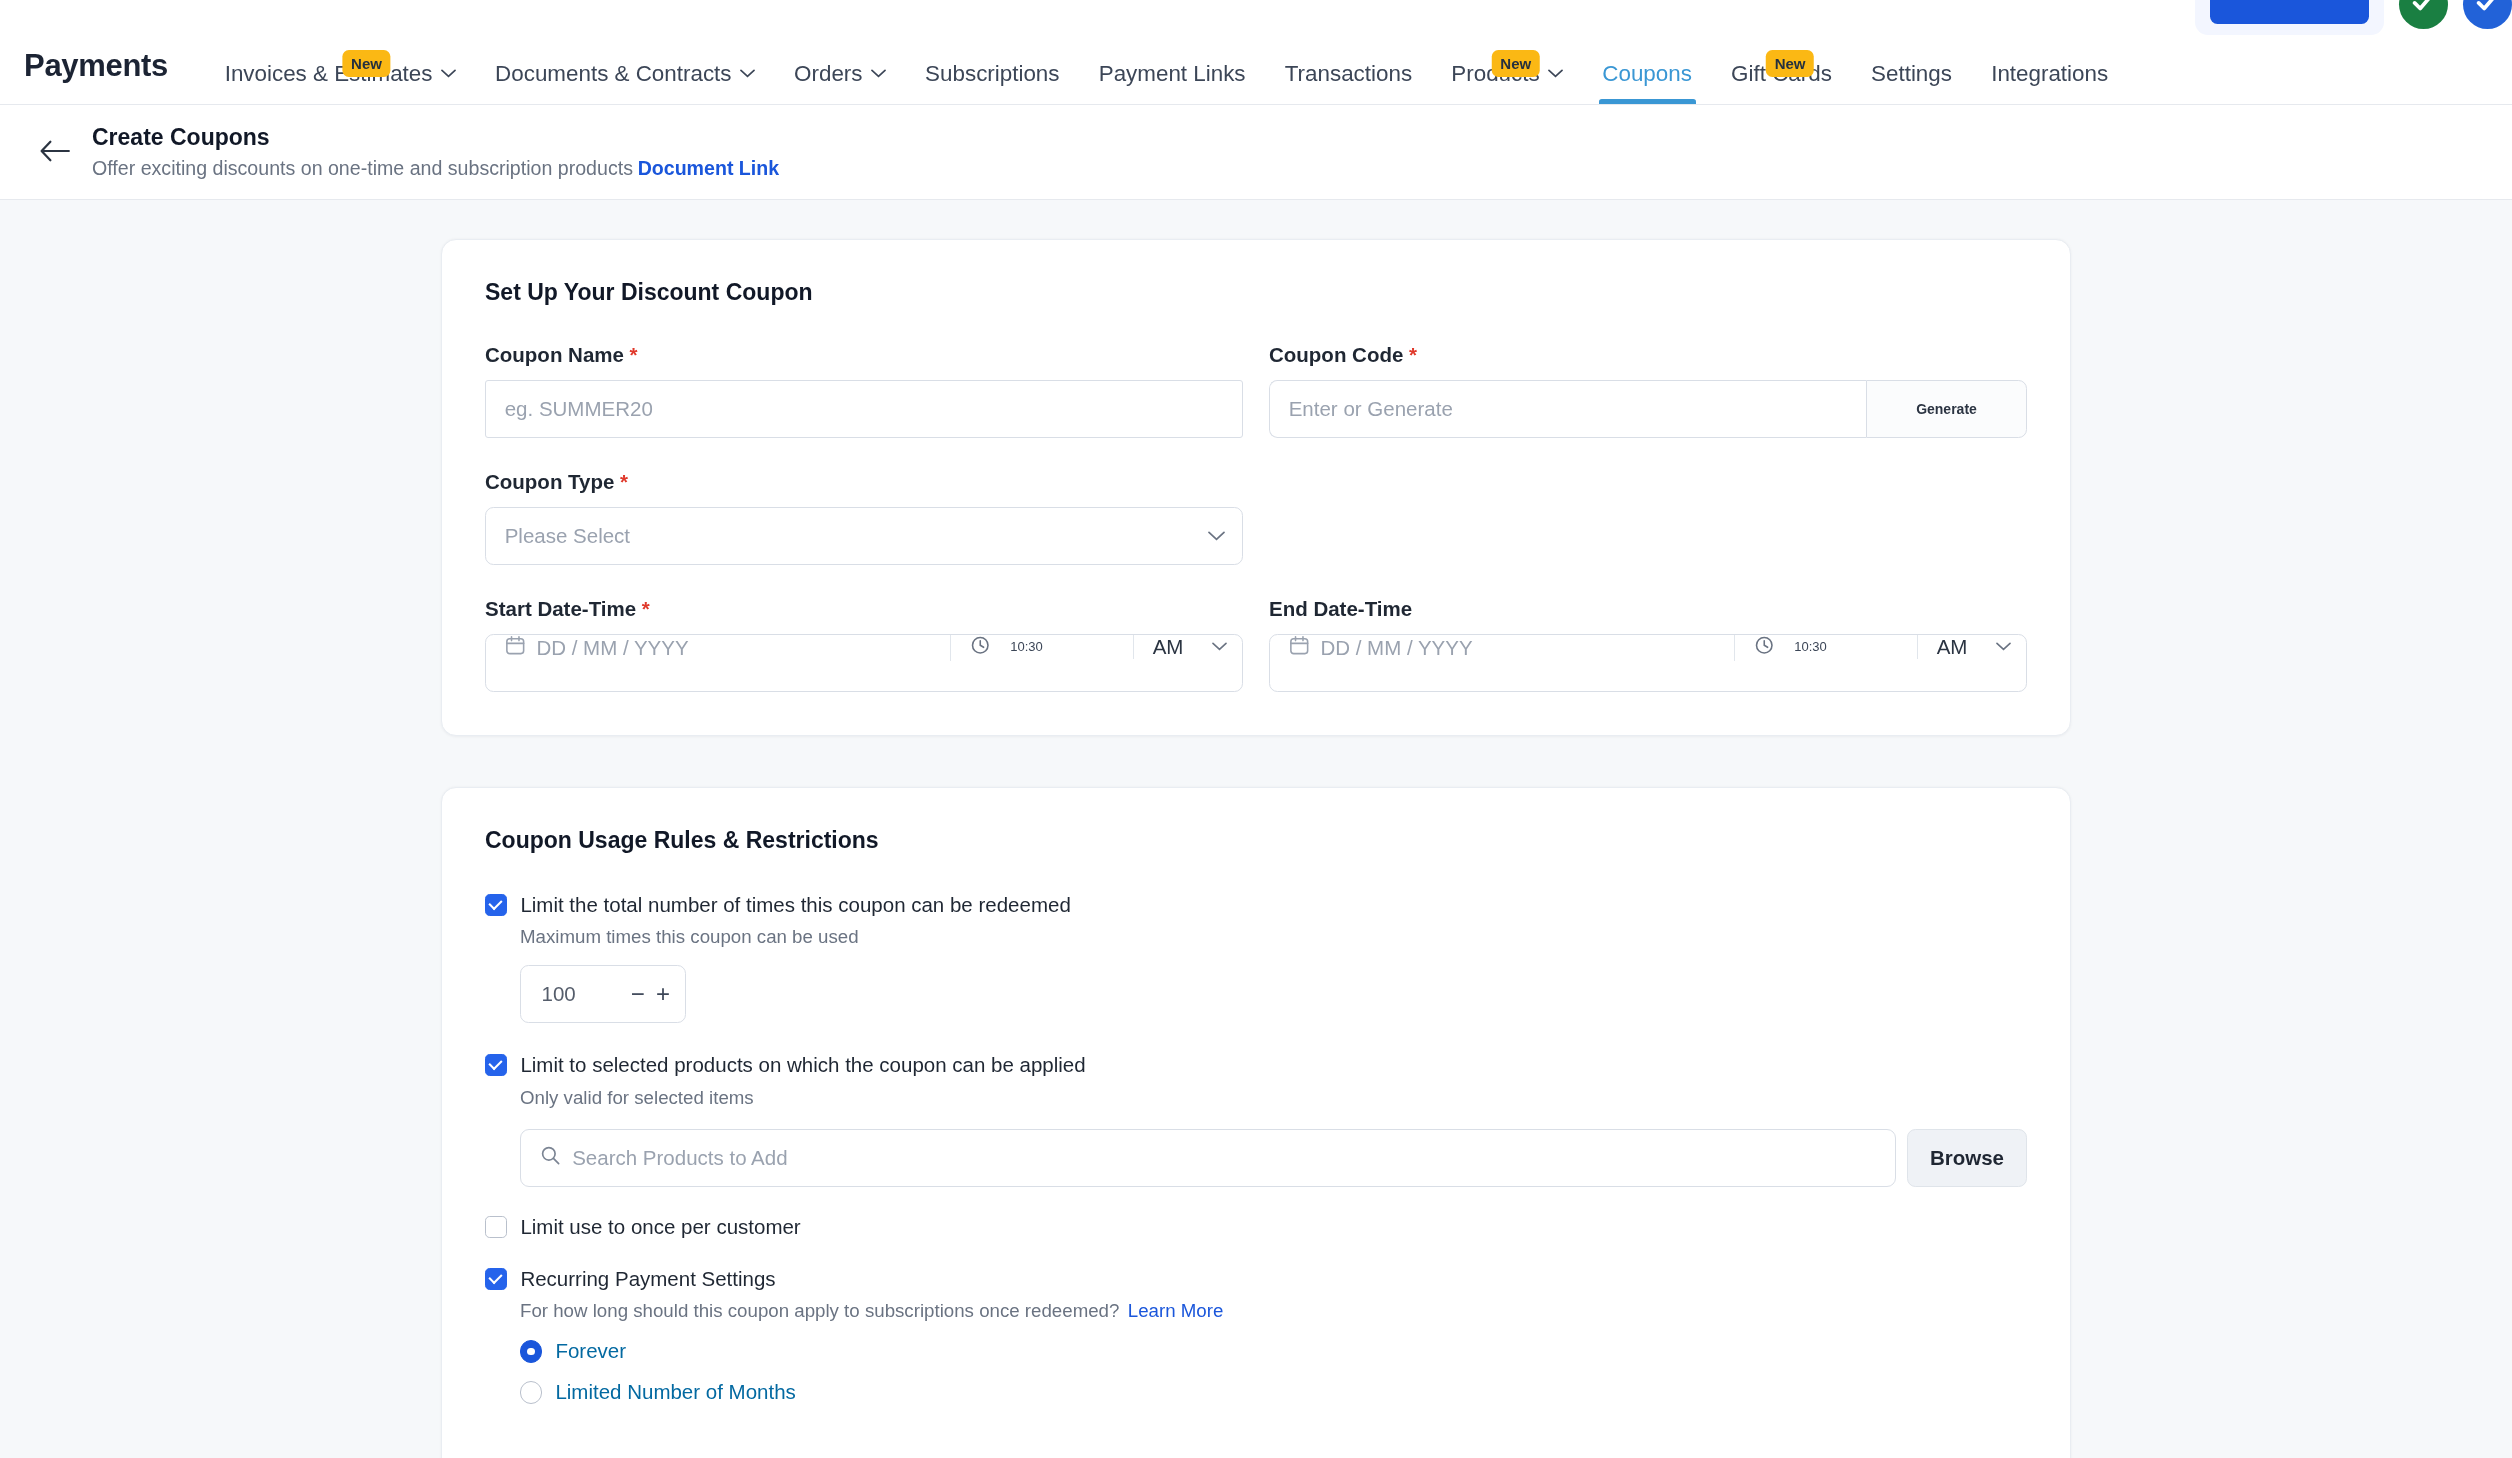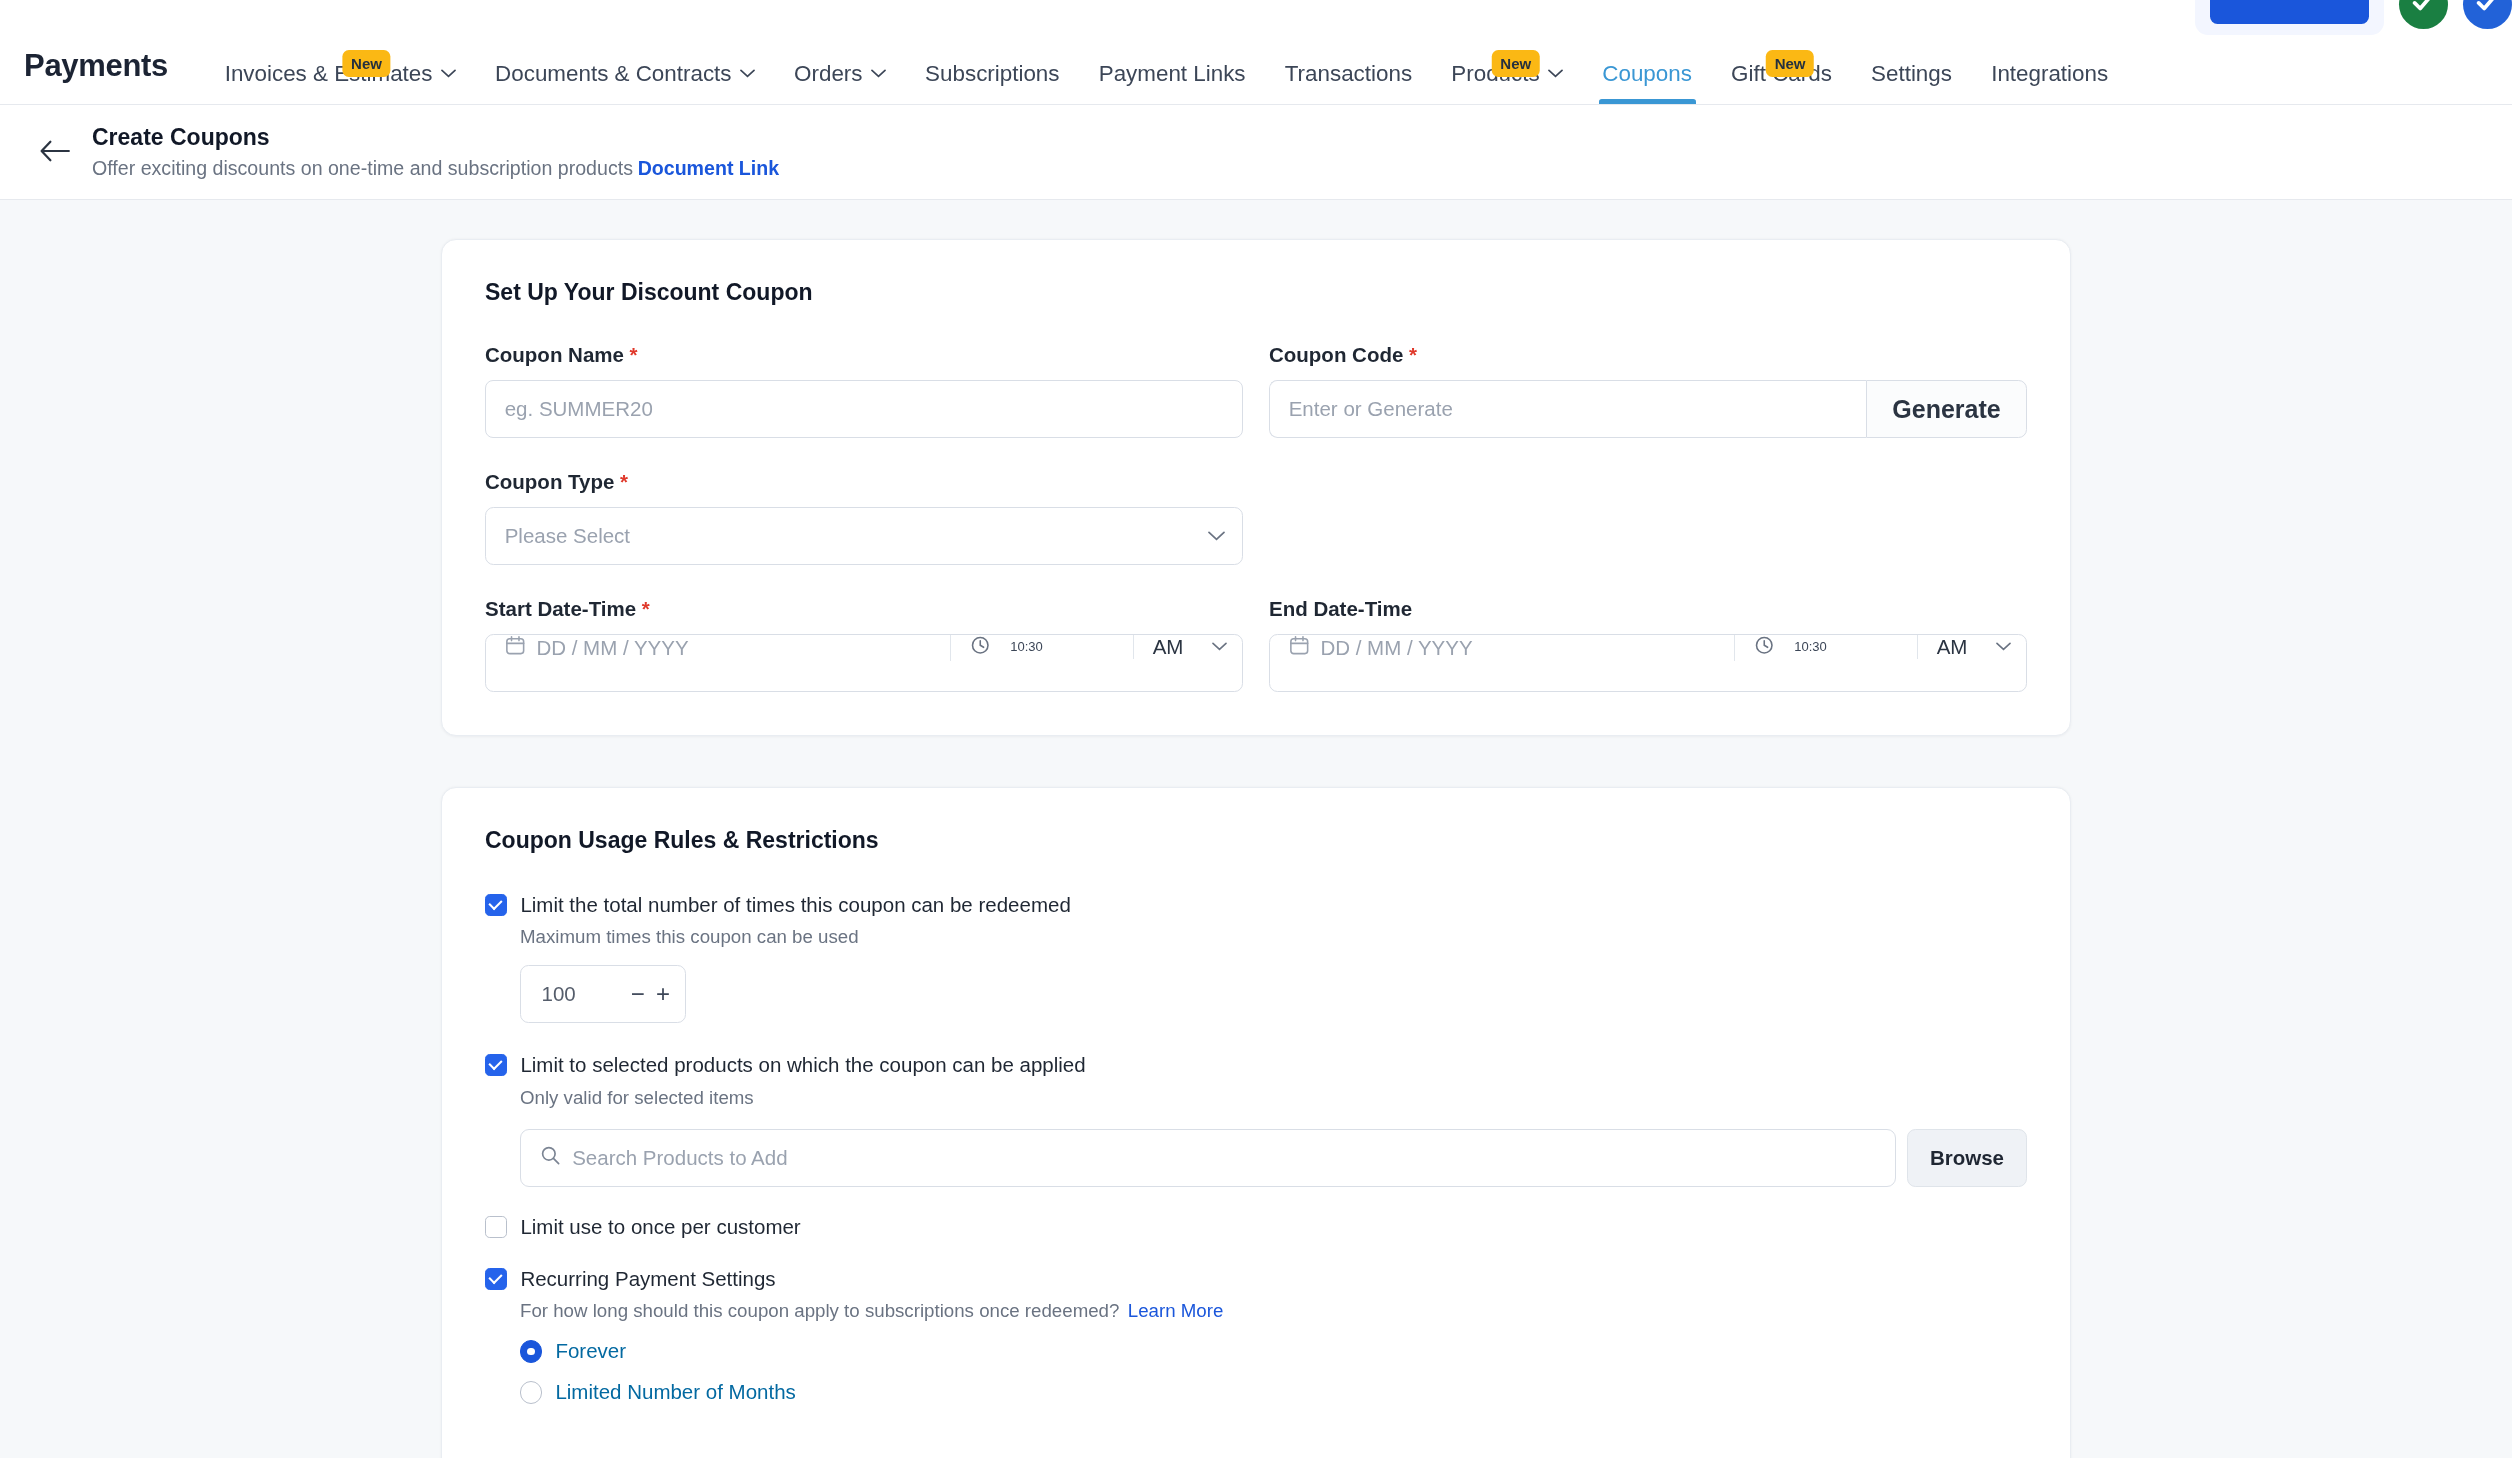--- a/index.html
+++ b/index.html
@@ -187,21 +187,21 @@
     font-weight: 700;
     color: #1f2733;
     margin-bottom: 13px;
     white-space: nowrap;
   }
   .req { color: #e0392b; margin-left: 5.6px; font-weight: 700; }
 
   .input {
     height: 58px;
     border: 0.9px solid #d9dee6;
-    border-radius: 8px;
+    border-radius: 3px;
     background: #fff;
     display: flex;
     align-items: center;
     padding: 0 18.7px;
     font-size: 20.5px;
     color: #9aa2af;
   }
   .row-gap { margin-top: 32px; }
 
   .combo { display: flex; align-items: stretch; }
@@ -211,21 +211,21 @@
     border-right: none;
   }
   .gen-btn {
     width: 161px;
     border: 0.9px solid #d9dee6;
     border-radius: 0 8.4px 8.4px 0;
     background: #fbfcfd;
     display: flex;
     align-items: center;
     justify-content: center;
-    font-size: 25px;
+    font-size: 14px;
     font-weight: 700;
     color: #2b3442;
     cursor: pointer;
   }
 
   .select {
     height: 58px;
     border: 0.9px solid #d9dee6;
     border-radius: 8.4px;
     display: flex;

